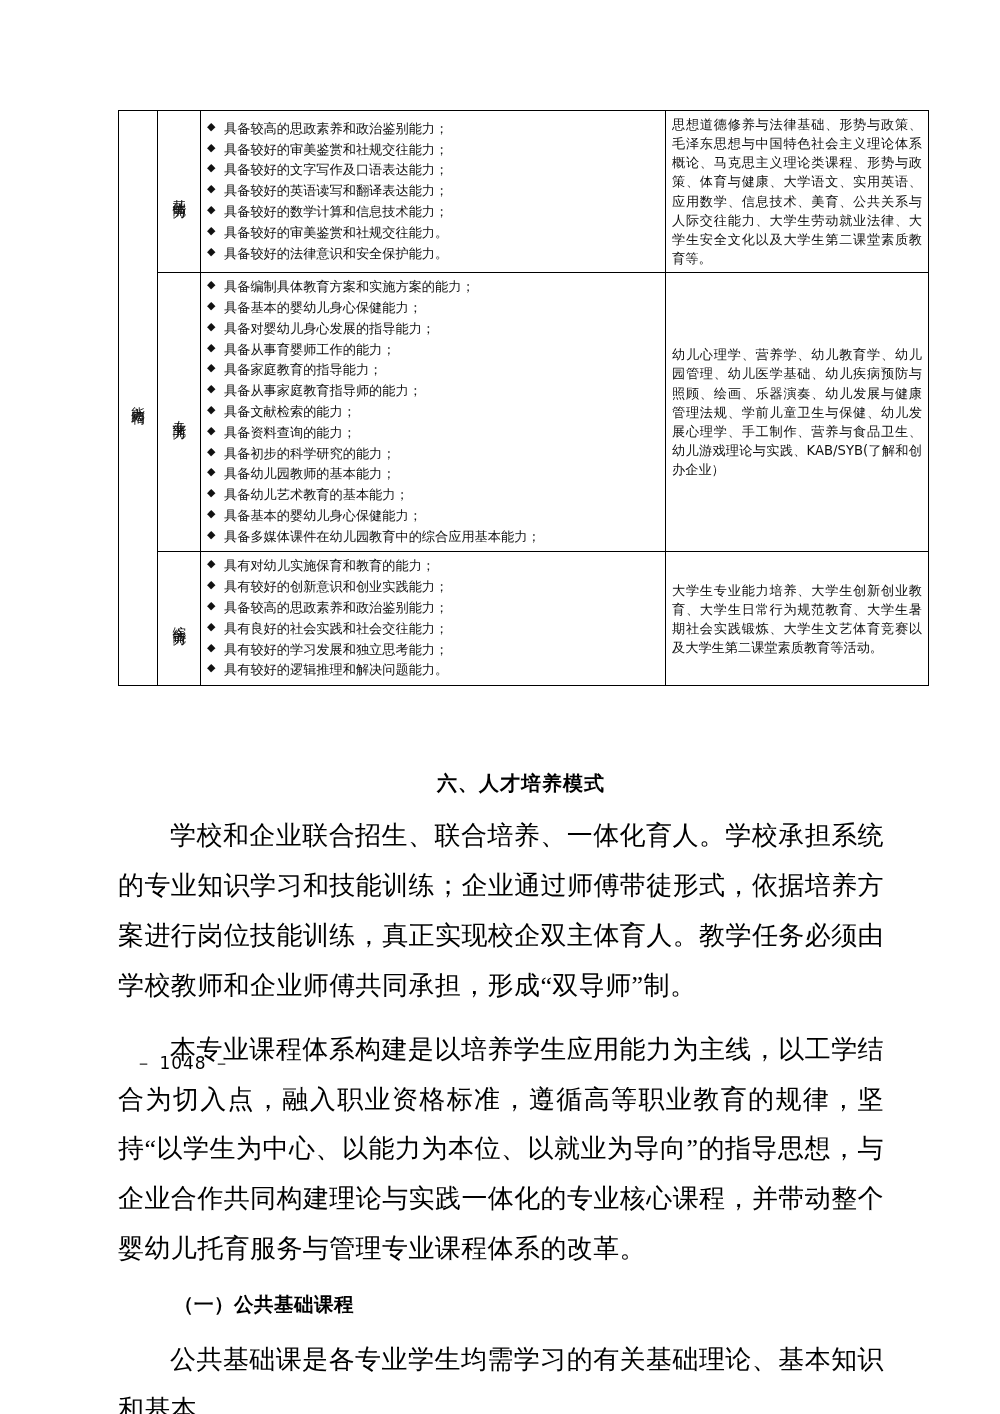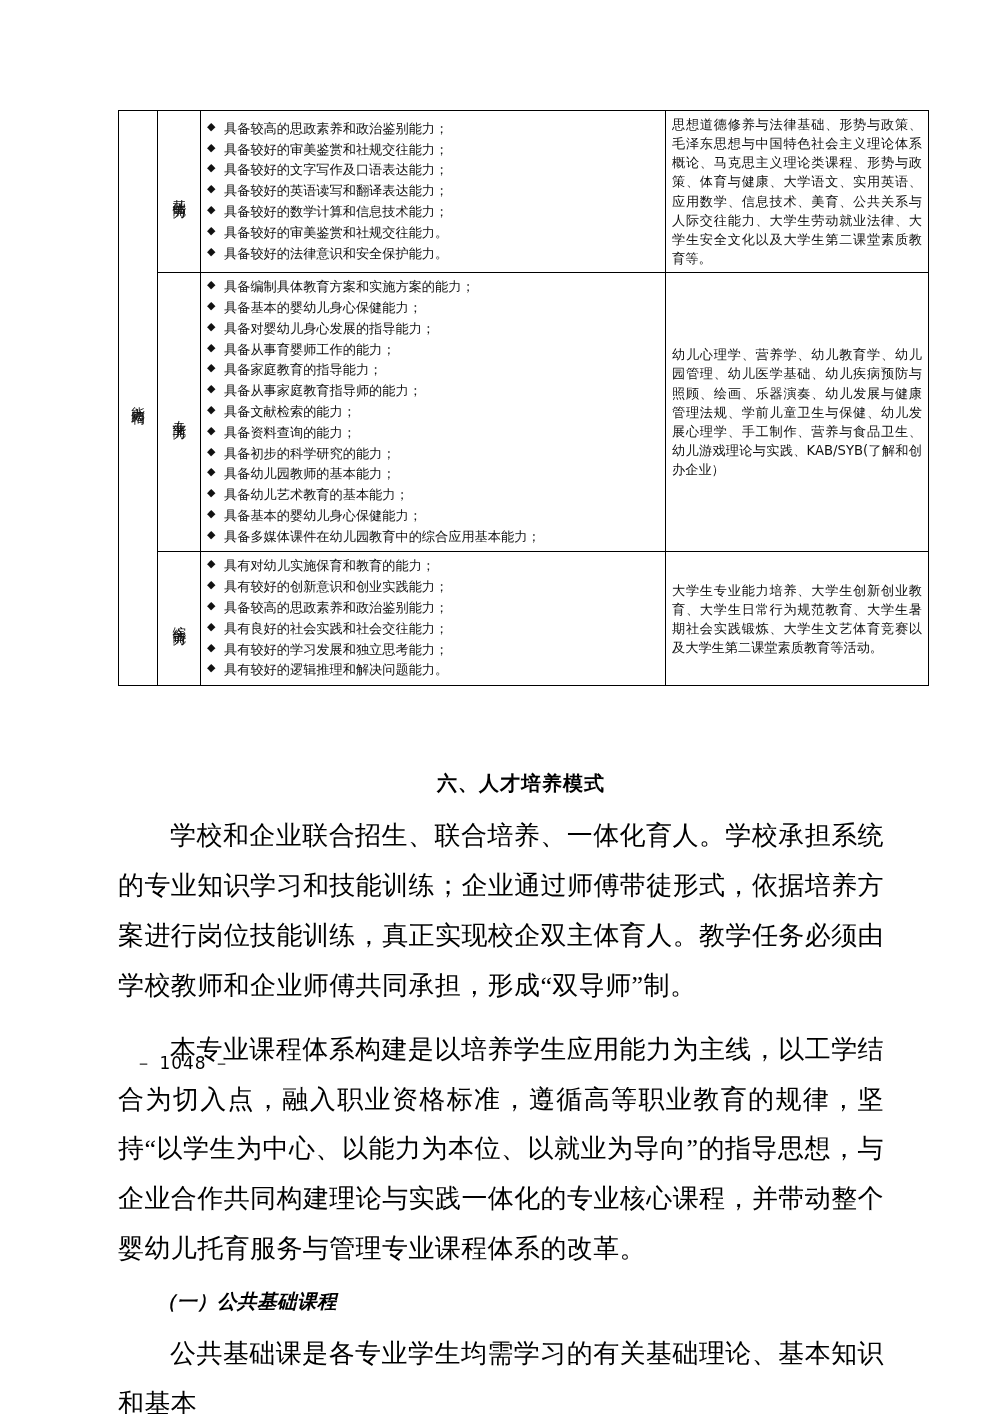--- a/index.html
+++ b/index.html
@@ -123,25 +123,24 @@
     margin: 0;
     padding: 0;
     text-indent: 2em;
     text-align: justify;
     letter-spacing: 0.4px;
   }
   h3.subsec {
     font-family: "DejaVu Sans", "Liberation Sans", sans-serif;
     font-weight: bold;
     font-size: 19.5px;
-    margin: 0;
+    margin: 17px;
     padding: 0;
     text-indent: 2em;
     letter-spacing: 0.5px;
-    font-style: italic;
   }
   .blk { margin-top: 14px; }
 
   .footer {
     position: absolute;
     left: 104px;
     bottom: 57px;
     font-family: "DejaVu Sans", "Liberation Sans", sans-serif;
     font-size: 17px;
     letter-spacing: 1px;

